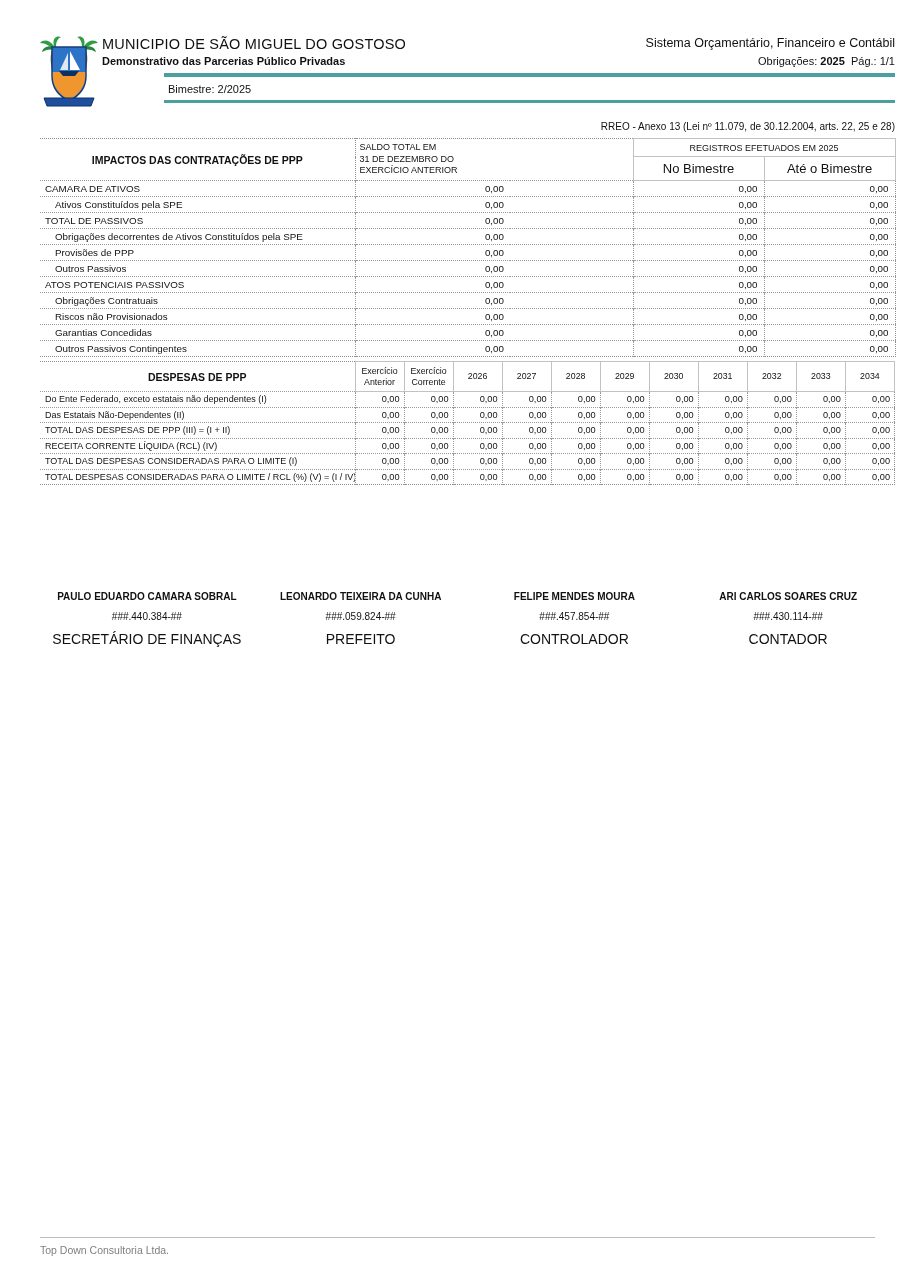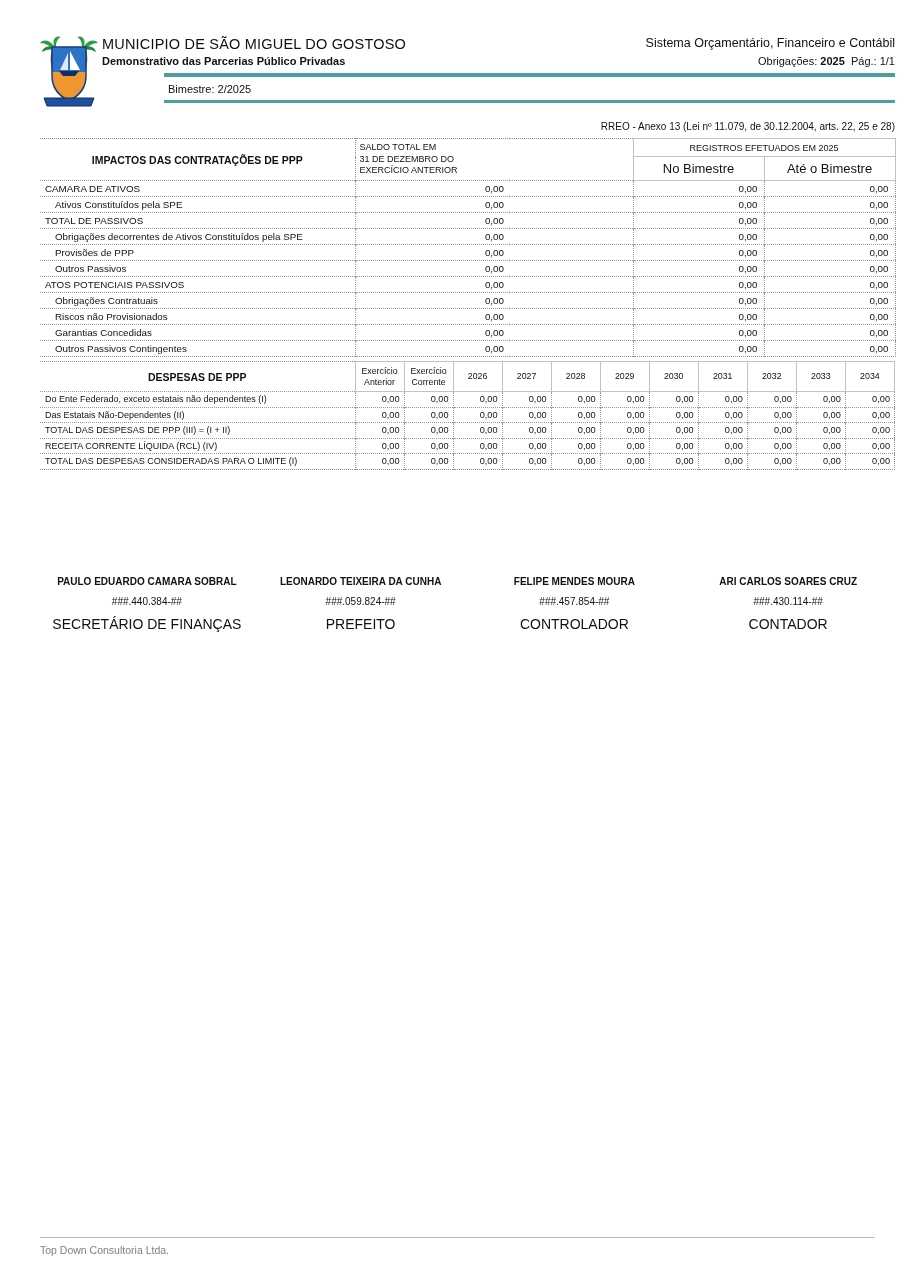--- a/index.html
+++ b/index.html
@@ -286,20 +286,34 @@
           <td class="num">0,00</td>
           <td class="num">0,00</td>
           <td class="num">0,00</td>
           <td class="num">0,00</td>
           <td class="num">0,00</td>
           <td class="num">0,00</td>
           <td class="num">0,00</td>
           <td class="num">0,00</td>
           <td class="num">0,00</td>
         </tr>
+        <tr class="body-row">
+          <td class="lbl">TOTAL DESPESAS CONSIDERADAS PARA O LIMITE / RCL (%) (V) = (I / IV)</td>
+          <td class="num">0,00</td>
+          <td class="num">0,00</td>
+          <td class="num">0,00</td>
+          <td class="num">0,00</td>
+          <td class="num">0,00</td>
+          <td class="num">0,00</td>
+          <td class="num">0,00</td>
+          <td class="num">0,00</td>
+          <td class="num">0,00</td>
+          <td class="num">0,00</td>
+          <td class="num">0,00</td>
+        </tr>
       </tbody>
   </table>
 
   <div class="sigs">
       <div class="sig">
         <div class="sig-name">PAULO EDUARDO CAMARA SOBRAL</div>
         <div class="sig-doc">###.440.384-##</div>
         <div class="sig-role">SECRETÁRIO DE FINANÇAS</div>
       </div>
       <div class="sig">

